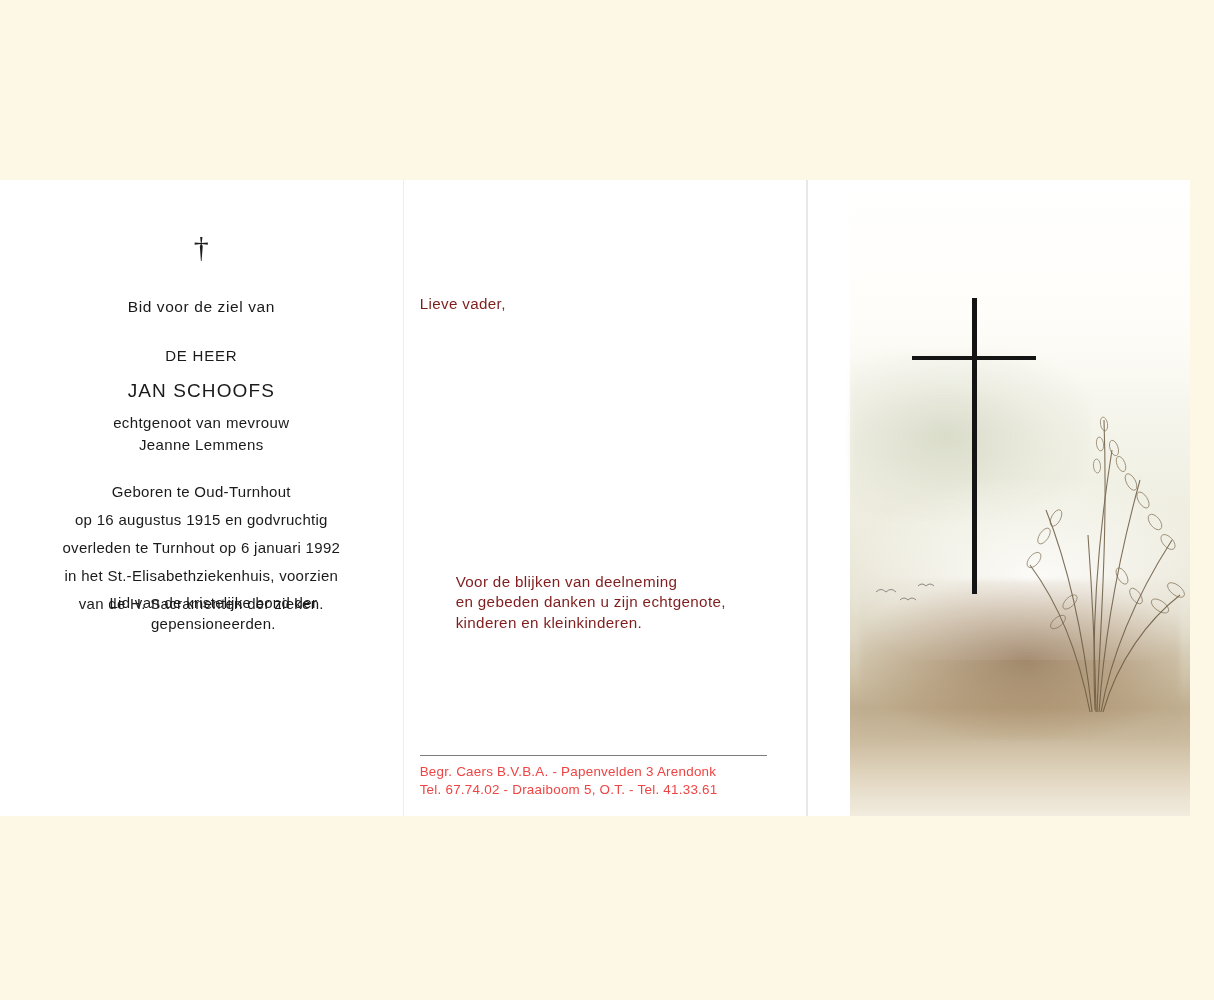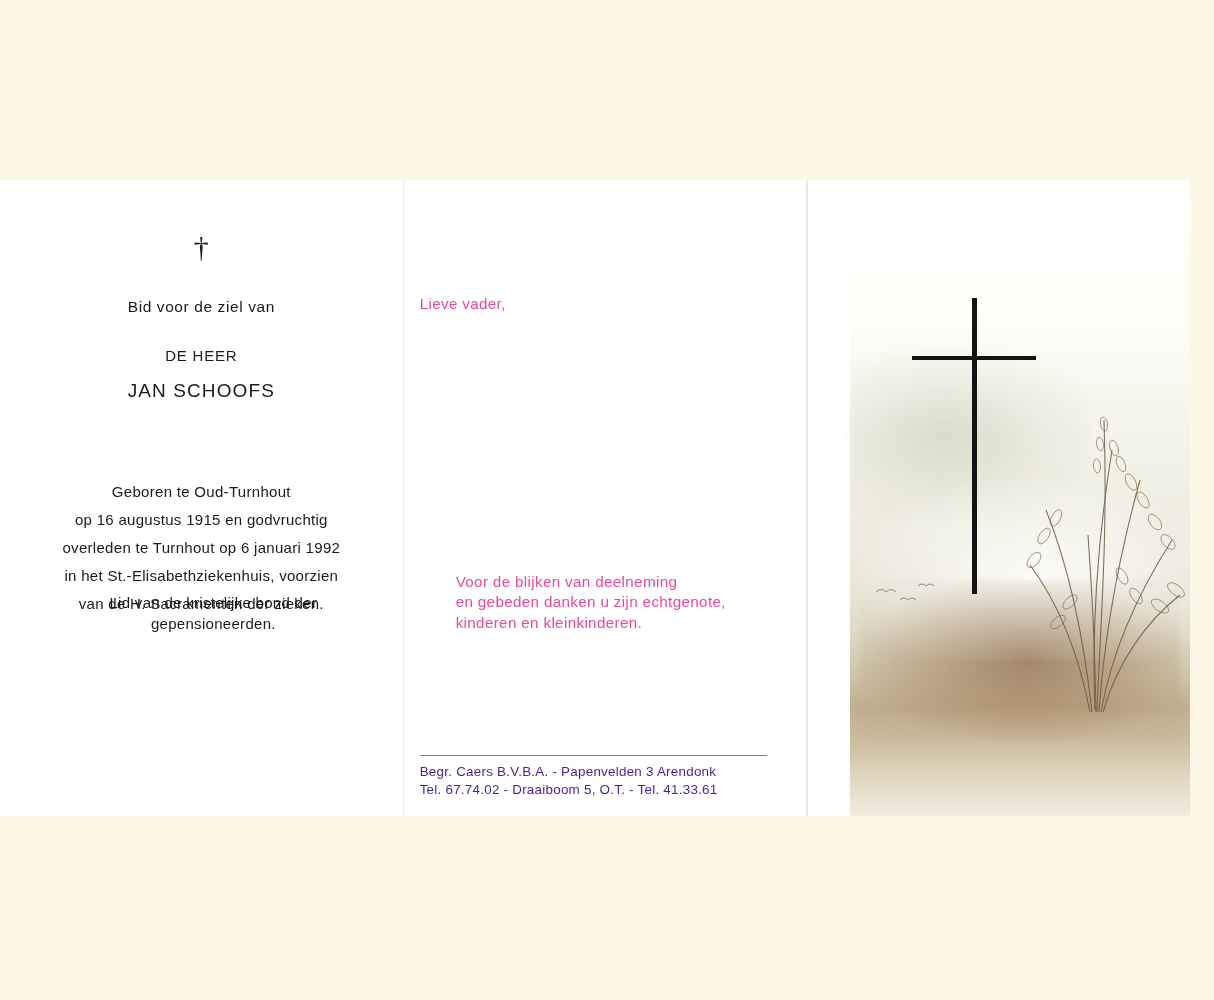--- a/index.html
+++ b/index.html
@@ -110,21 +110,21 @@
     font-size: 15px;
     line-height: 21px;
     letter-spacing: 0.3px;
     padding: 0 48px;
   }
 
   
   .mid-text {
     position: absolute;
     left: 16px;
-    color: #ec4899;
+    color: #7f1d1d;
     font-size: 15.2px;
     letter-spacing: 0.35px;
   }
   .m-salut {
     top: 115px;
   }
   .m-poem {
     top: 150px;
     line-height: 20.2px;
     white-space: pre-line;
@@ -143,21 +143,21 @@
     height: 1px;
     background: #7c7c7c;
   }
   .m-footer {
     position: absolute;
     left: 16px;
     top: 583px;
     font-size: 13.4px;
     line-height: 18px;
     letter-spacing: 0.25px;
-    color: #4c1d95;
+    color: #ef4444;
     white-space: pre-line;
   }
 
   
   #illustration {
     position: absolute;
     left: 44px;
     top: 0;
     width: 340px;
     height: 636px;
@@ -239,20 +239,22 @@
 
 <div id="page">
 
   <div id="card">
 
     <div class="panel" id="panel-left">
       <div class="cross-glyph">†</div>
       <div class="left-block l-deheer">DE HEER</div>
       <div class="left-block l-bid">Bid voor de ziel van</div>
       <div class="left-block l-name">JAN SCHOOFS</div>
+      <div class="left-block l-spouse" style="white-space: pre-line;">echtgenoot van mevrouw
+Jeanne Lemmens</div>
       <div class="left-block l-born" style="white-space: pre-line;">Geboren te Oud-Turnhout
 op 16 augustus 1915 en godvruchtig
 overleden te Turnhout op 6 januari 1992
 in het St.-Elisabethziekenhuis, voorzien
 van de H. Sacramenten der zieken.</div>
       <div class="left-block l-lid" style="white-space: pre-line; margin-left: 24px;">Lid van de kristelijke bond der
 gepensioneerden.</div>
     </div>
 
     <div class="panel" id="panel-middle">

